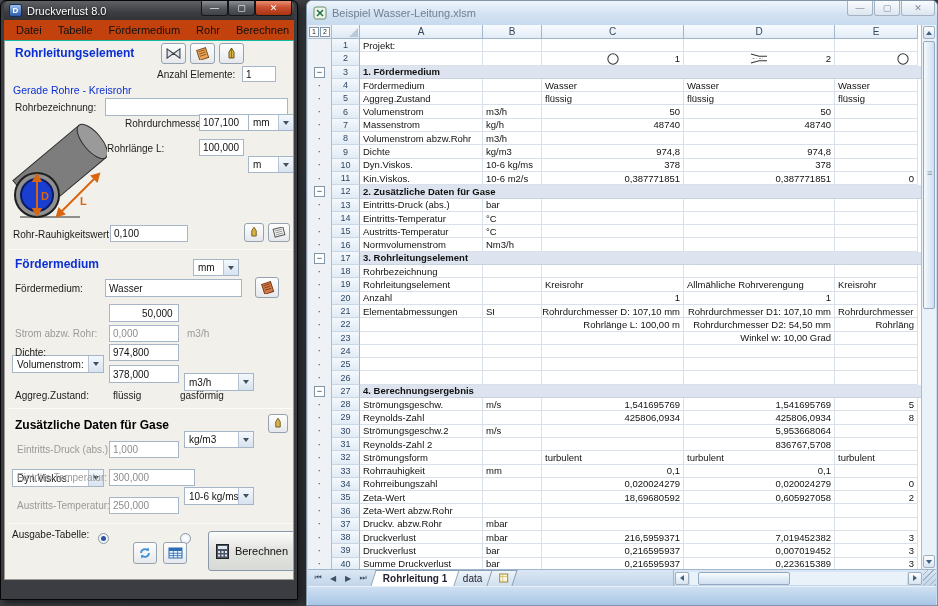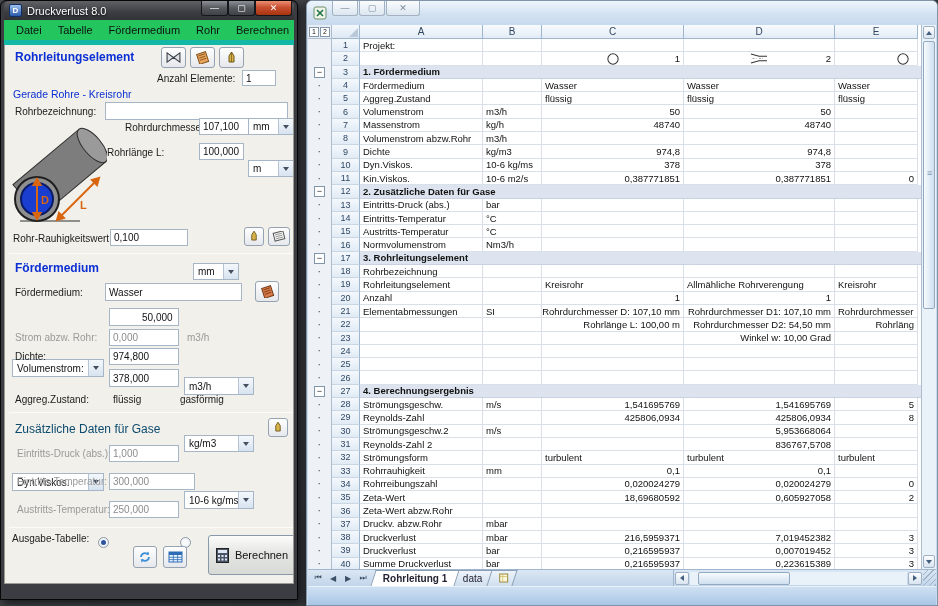--- a/index.html
+++ b/index.html
@@ -20,21 +20,21 @@
   .sel .sarr { width:15px; align-self:stretch; flex:none;
          background:linear-gradient(#f4f8fc,#d7e3f0); border-left:1px solid #b6c4d4;
          display:flex; align-items:center; justify-content:center; }
   .sel .sarr::after { content:""; border:3px solid transparent; border-top:4px solid #44505e;
          margin-top:3px; }
   .ibtn { border:1px solid #94a2b2; border-radius:3px;
           background:linear-gradient(#fefefe,#e6e8ec); display:flex; align-items:center;
           justify-content:center; }
   .hr { height:1px; background:#d7d5cc; border-bottom:1px solid #fbfbf8; width:286px; left:4px; }
   .bluehead { font-size:12px; font-weight:bold; color:#0b2fd4; }
-  .grayhead { font-size:12px; font-weight:normal; color:#0c4a6e; }
+  .grayhead { font-size:12px; font-weight:bold; color:#000000; }
   .radio { width:11px; height:11px; border-radius:50%; border:1px solid #8b98a6;
            background:radial-gradient(#fff,#e9edf2); display:inline-block; position:relative; }
   .radio.on::after { content:""; position:absolute; left:2px; top:2px; width:5px; height:5px;
            border-radius:50%; background:#2d53a0; }
 
   
   #appwin { left:0; top:0; width:298px; height:600px; background:#3b3d42;
     border:1px solid #060606; border-radius:6px 6px 0 0;
     box-shadow:3px 3px 9px rgba(0,0,0,.65); padding:0 3px 3px 3px; }
   #app-titlebar { height:19px; display:flex; align-items:center; color:#fff;
@@ -42,21 +42,21 @@
     background:linear-gradient(#5f6165,#3b3d42 60%,#303236); border-radius:5px 5px 0 0; }
   #app-title { text-shadow:0 1px 2px #000; flex:1; }
   .winbtns { display:flex; margin-right:2px; align-self:flex-start; }
   .wbtn { width:27px; height:15px; border:1px solid #14171a; border-top:none;
     background:linear-gradient(#8b9097,#55585c 50%,#3f4246); color:#fff; font-size:9px;
     display:flex; align-items:center; justify-content:center; border-radius:0 0 3px 3px; }
   .wbtn.close { width:37px; background:linear-gradient(#eb8f72,#c94f31 45%,#a8340f); }
   #app-icon { width:13px; height:13px; border-radius:2px;
     background:linear-gradient(#9ec3ef,#2858a8); border:1px solid #0d2f66;
     display:flex; align-items:center; justify-content:center; color:#fff; font-size:8px; font-weight:bold;}
-  #app-menubar { background:#22c55e; border-bottom:5px solid #14b8a6; font-size:11px;
+  #app-menubar { background:#c2410c; border-bottom:1px solid #14b8a6; font-size:11px;
     color:#111; padding:1px 4px 2px 4px; }
   .menurow { display:flex; gap:0; height:17px; align-items:center; }
   .mitem { padding:1px 8px; }
   #app-client { position:relative; background:#f1f0ea; height:calc(100% - 19px - 37px);
     border:1px solid #9b9a94; border-top:none; overflow:hidden; }
 
   .pipeimg { }
   .btn-berechnen { border:1px solid #8a99aa; border-radius:3px;
     background:linear-gradient(#fcfcfb,#e4e5e2 45%,#d8dad6); display:flex; gap:6px;
     align-items:center; justify-content:center; font-size:11px; color:#111; }
@@ -371,20 +371,21 @@
     </button>
   </div>
 </div>
 
 <div id="xlwin" class="abs">
   <div id="xl-titlebar">
     <svg width="14" height="14" viewBox="0 0 14 14">
         <rect x="1" y="1" width="12" height="12" rx="2" fill="#eef4ea" stroke="#6f8f6a"></rect>
         <path d="M4 4 l6 6 M10 4 l-6 6" stroke="#217346" stroke-width="1.6"></path>
       </svg>
+    <span id="xl-title">Beispiel Wasser-Leitung.xlsm</span>
     <span class="winbtns" style="gap:1px">
       <span class="xwbtn">—</span>
       <span class="xwbtn">▢</span>
       <span class="xwbtn close">✕</span>
     </span>
   </div>
   <div id="xl-body">
     <div id="xl-headrow">
       <span id="outcorner">
           <span class="outbtn">1</span>

